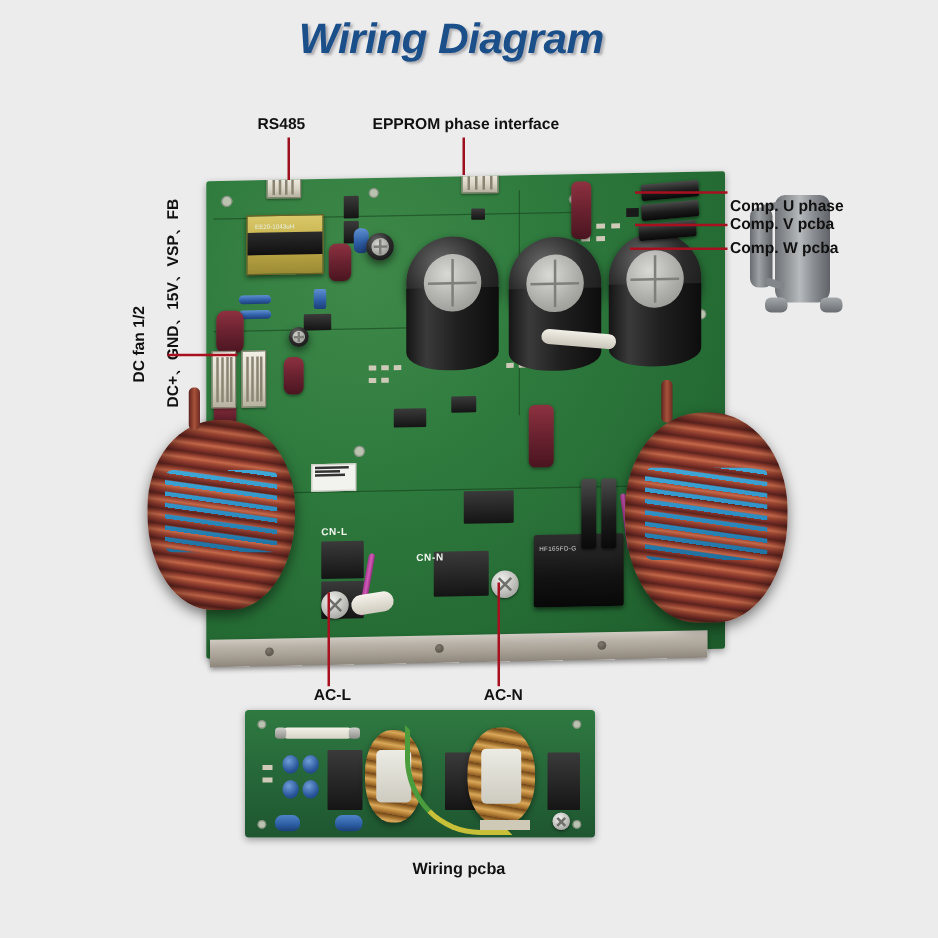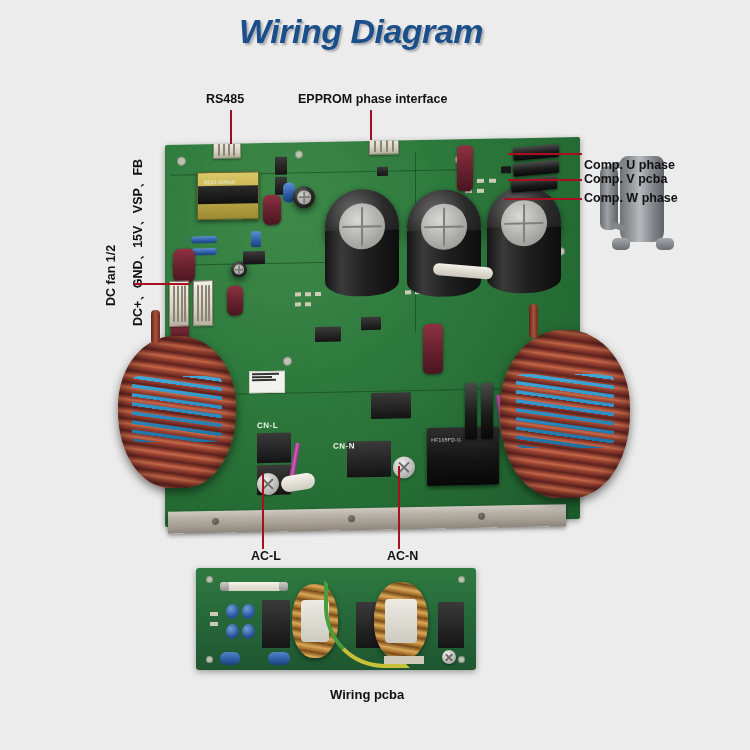--- a/index.html
+++ b/index.html
@@ -371,21 +371,21 @@
 
   <div class="lbl bold" style="left:298px;top:92px;">EPPROM phase interface</div>
   <div class="lead v dark" style="left:370px;top:110px;height:30px;"></div>
 
   <div class="lbl bold" style="left:584px;top:146px;margin-top:12px;">Comp. U phase</div>
   <div class="lead h" style="left:508px;top:153px;width:74px;"></div>
 
   <div class="lbl bold" style="left:584px;top:172px;">Comp. V pcba</div>
   <div class="lead h" style="left:508px;top:179px;width:74px;"></div>
 
-  <div class="lbl bold" style="left:584px;top:191px;">Comp. W phase</div>
+  <div class="lbl bold" style="left:584px;top:191px;">Comp. W pcba</div>
   <div class="lead h" style="left:504px;top:198px;width:78px;"></div>
 
   <div class="lbl bold rot" style="left:104px;top:306px;">DC fan 1/2</div>
   <div class="lbl bold rot" style="left:130px;top:326px;">DC+、GND、15V、VSP、FB</div>
   <div class="lead h" style="left:134px;top:283px;width:56px;"></div>
 
   <div class="lead v" style="left:262px;top:474px;height:78px;"></div>
   <div class="lbl bold" style="left:249px;top:549px;background:#ececec;padding:0 2px;">AC-L</div>
 
   <div class="lead v" style="left:398px;top:466px;height:86px;"></div>

